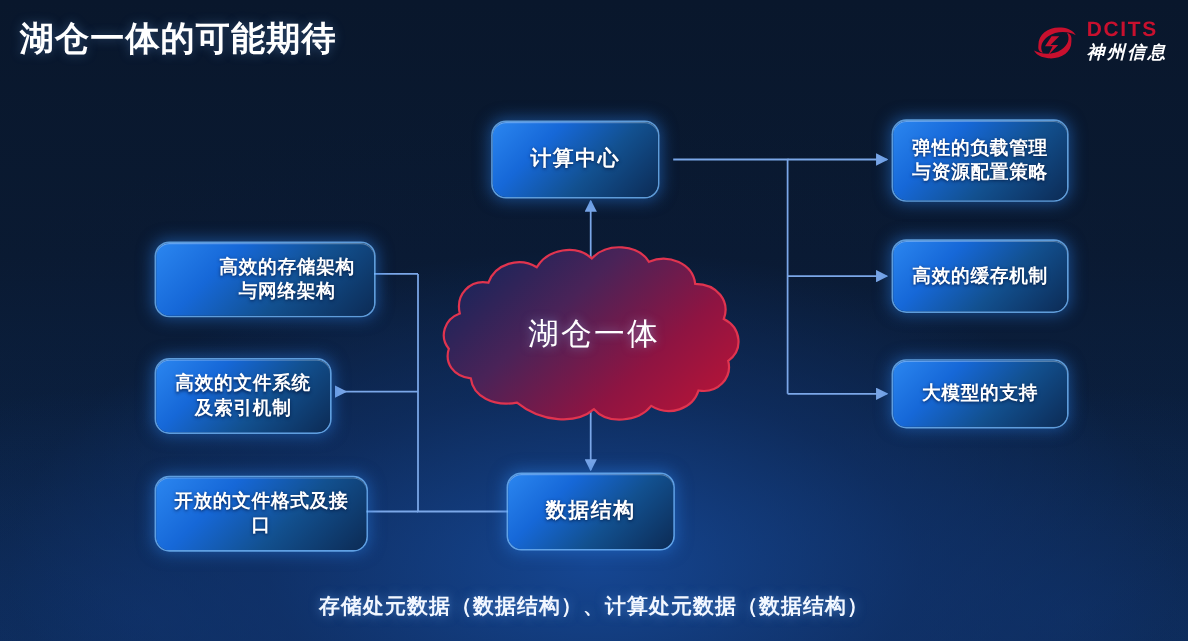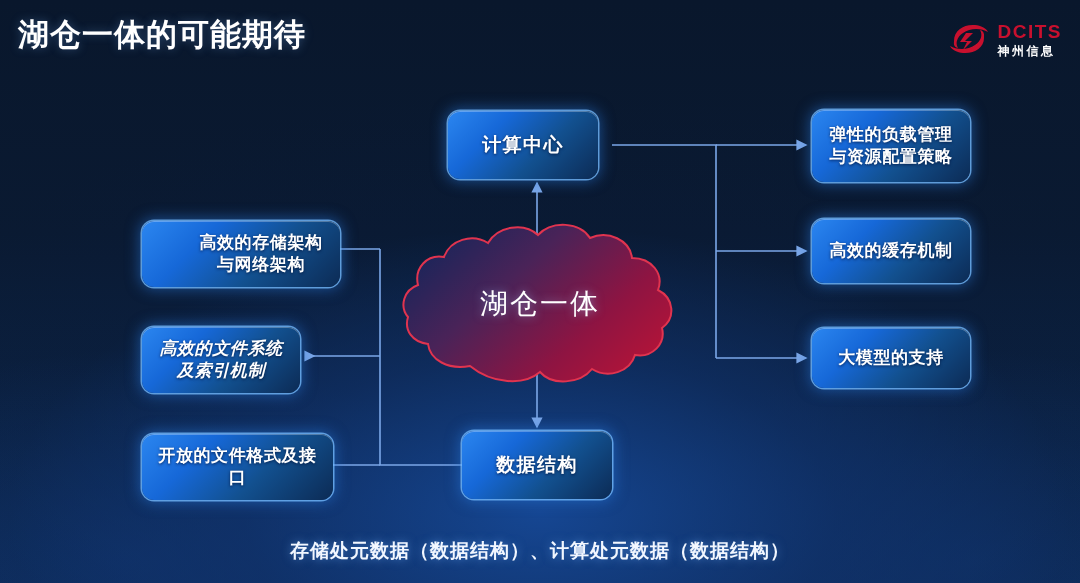--- a/index.html
+++ b/index.html
@@ -20,21 +20,21 @@
   #title{
     position:absolute;left:18px;top:14px;
     font-size:31px;font-weight:bold;color:#ffffff;letter-spacing:1px;
     text-shadow:0 0 10px rgba(120,180,255,.35);
     white-space:nowrap;
   }
   #logo{position:absolute;right:18px;top:11px;height:46px;display:flex;align-items:flex-end;gap:8px;}
   #logo .mark{width:42px;height:36px;position:relative;flex:0 0 auto;}
   #logo .txt{display:flex;flex-direction:column;line-height:1;}
   #logo .dcits{font-size:19px;font-weight:bold;color:#c8102e;letter-spacing:1.5px;}
-  #logo .cn{font-size:12px;font-weight:bold;color:#ffffff;letter-spacing:2.5px;margin-top:4px;}
+  #logo .cn{font-size:16px;font-weight:bold;color:#ffffff;letter-spacing:2.5px;margin-top:4px;font-style:italic;}
 
   
   #wires{position:absolute;left:0;top:0;width:1080px;height:583px;}
 
   
   #cloud{position:absolute;left:400px;top:218px;width:280px;height:172px;}
   #cloud-label{
     position:absolute;left:400px;top:218px;width:280px;height:172px;
     display:flex;align-items:center;justify-content:center;
     font-size:28px;font-weight:normal;color:#fff;letter-spacing:2px;
@@ -54,21 +54,21 @@
   .node span{
     color:#ffffff;font-weight:bold;font-size:17px;line-height:1.32;letter-spacing:.6px;
     text-shadow:0 1px 3px rgba(0,20,60,.85);
     padding:0 10px;
   }
   .node.center span{font-size:19px;letter-spacing:1.4px;}
 
   #n-compute{left:448px;top:111px;width:150px;height:68px;}
   #n-storage{left:462px;top:431px;width:150px;height:68px;}
   #n-l1{left:142px;top:221px;width:158px;height:66px;padding-left:40px;}
-  #n-l2{left:142px;top:327px;width:158px;height:66px;font-style:italic;}
+  #n-l2{left:142px;top:327px;width:158px;height:66px;}
   #n-l3{left:142px;top:434px;width:191px;height:66px;}
   #n-r1{left:812px;top:110px;width:158px;height:72px;}
   #n-r2{left:812px;top:219px;width:158px;height:64px;}
   #n-r3{left:812px;top:328px;width:158px;height:60px;}
 
   
   #caption{
     position:absolute;left:0;right:0;top:538px;text-align:center;
     font-size:19px;font-weight:bold;color:#f2f7ff;letter-spacing:1px;
     text-shadow:0 0 10px rgba(110,175,255,.55);

